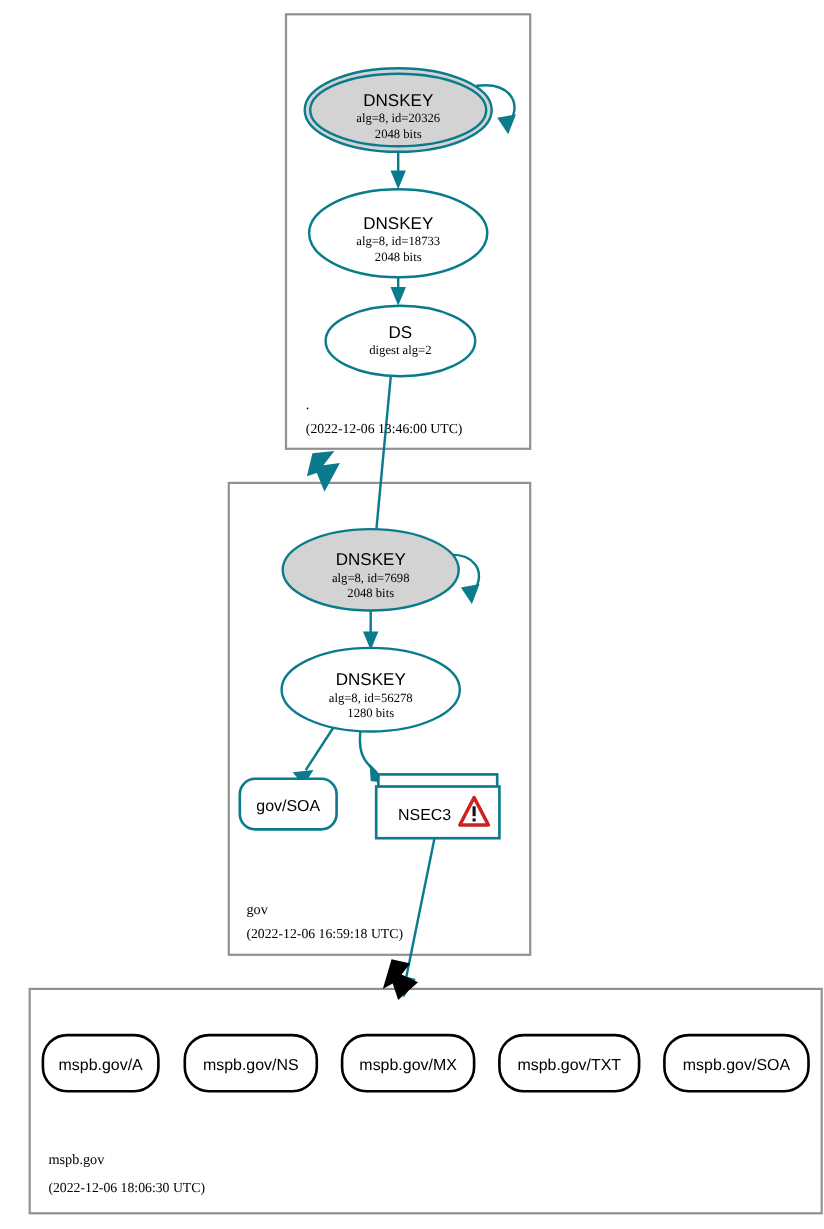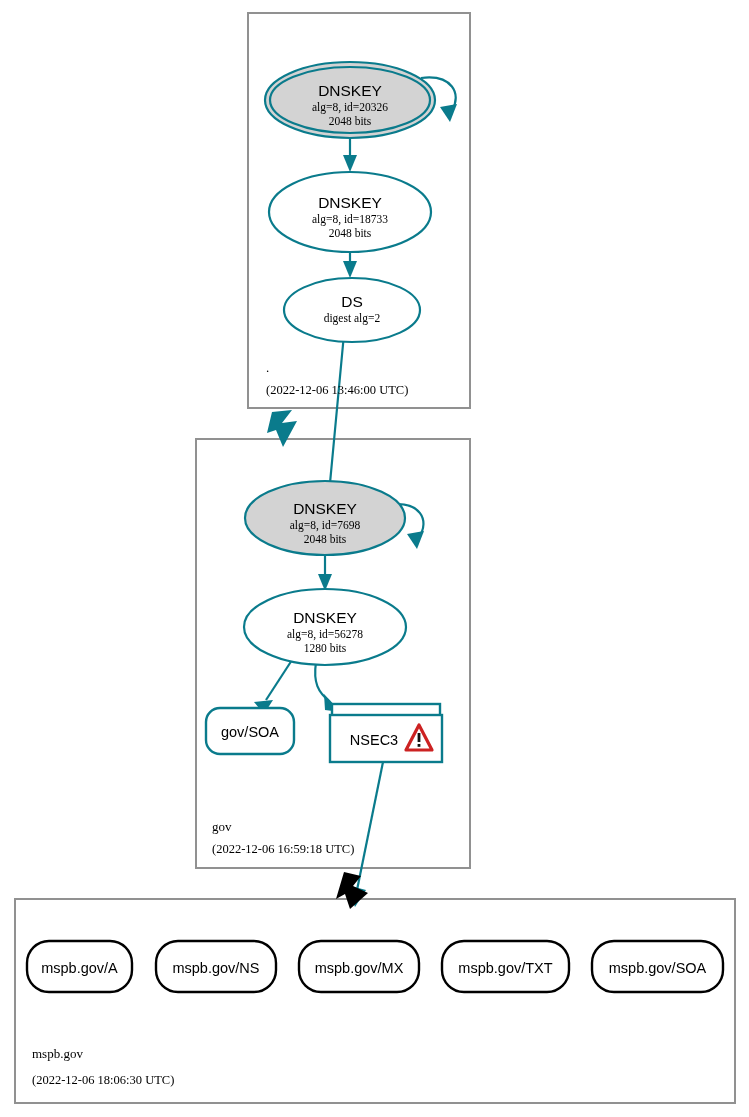--- a/index.html
+++ b/index.html
@@ -9,21 +9,21 @@
   }
   body {
     width: 749px;
     height: 1117px;
     position: relative;
     font-family: "Liberation Serif", serif;
     overflow: hidden;
   }
   #canvas {
     position: absolute;
-    left: 0;
+    left: 12px;
     top: 0;
     width: 642px;
     height: 1117px;
   }
   svg { display: block; }
   .zone-box {
     fill: #ffffff;
     stroke: #919191;
     stroke-width: 2;
   }

